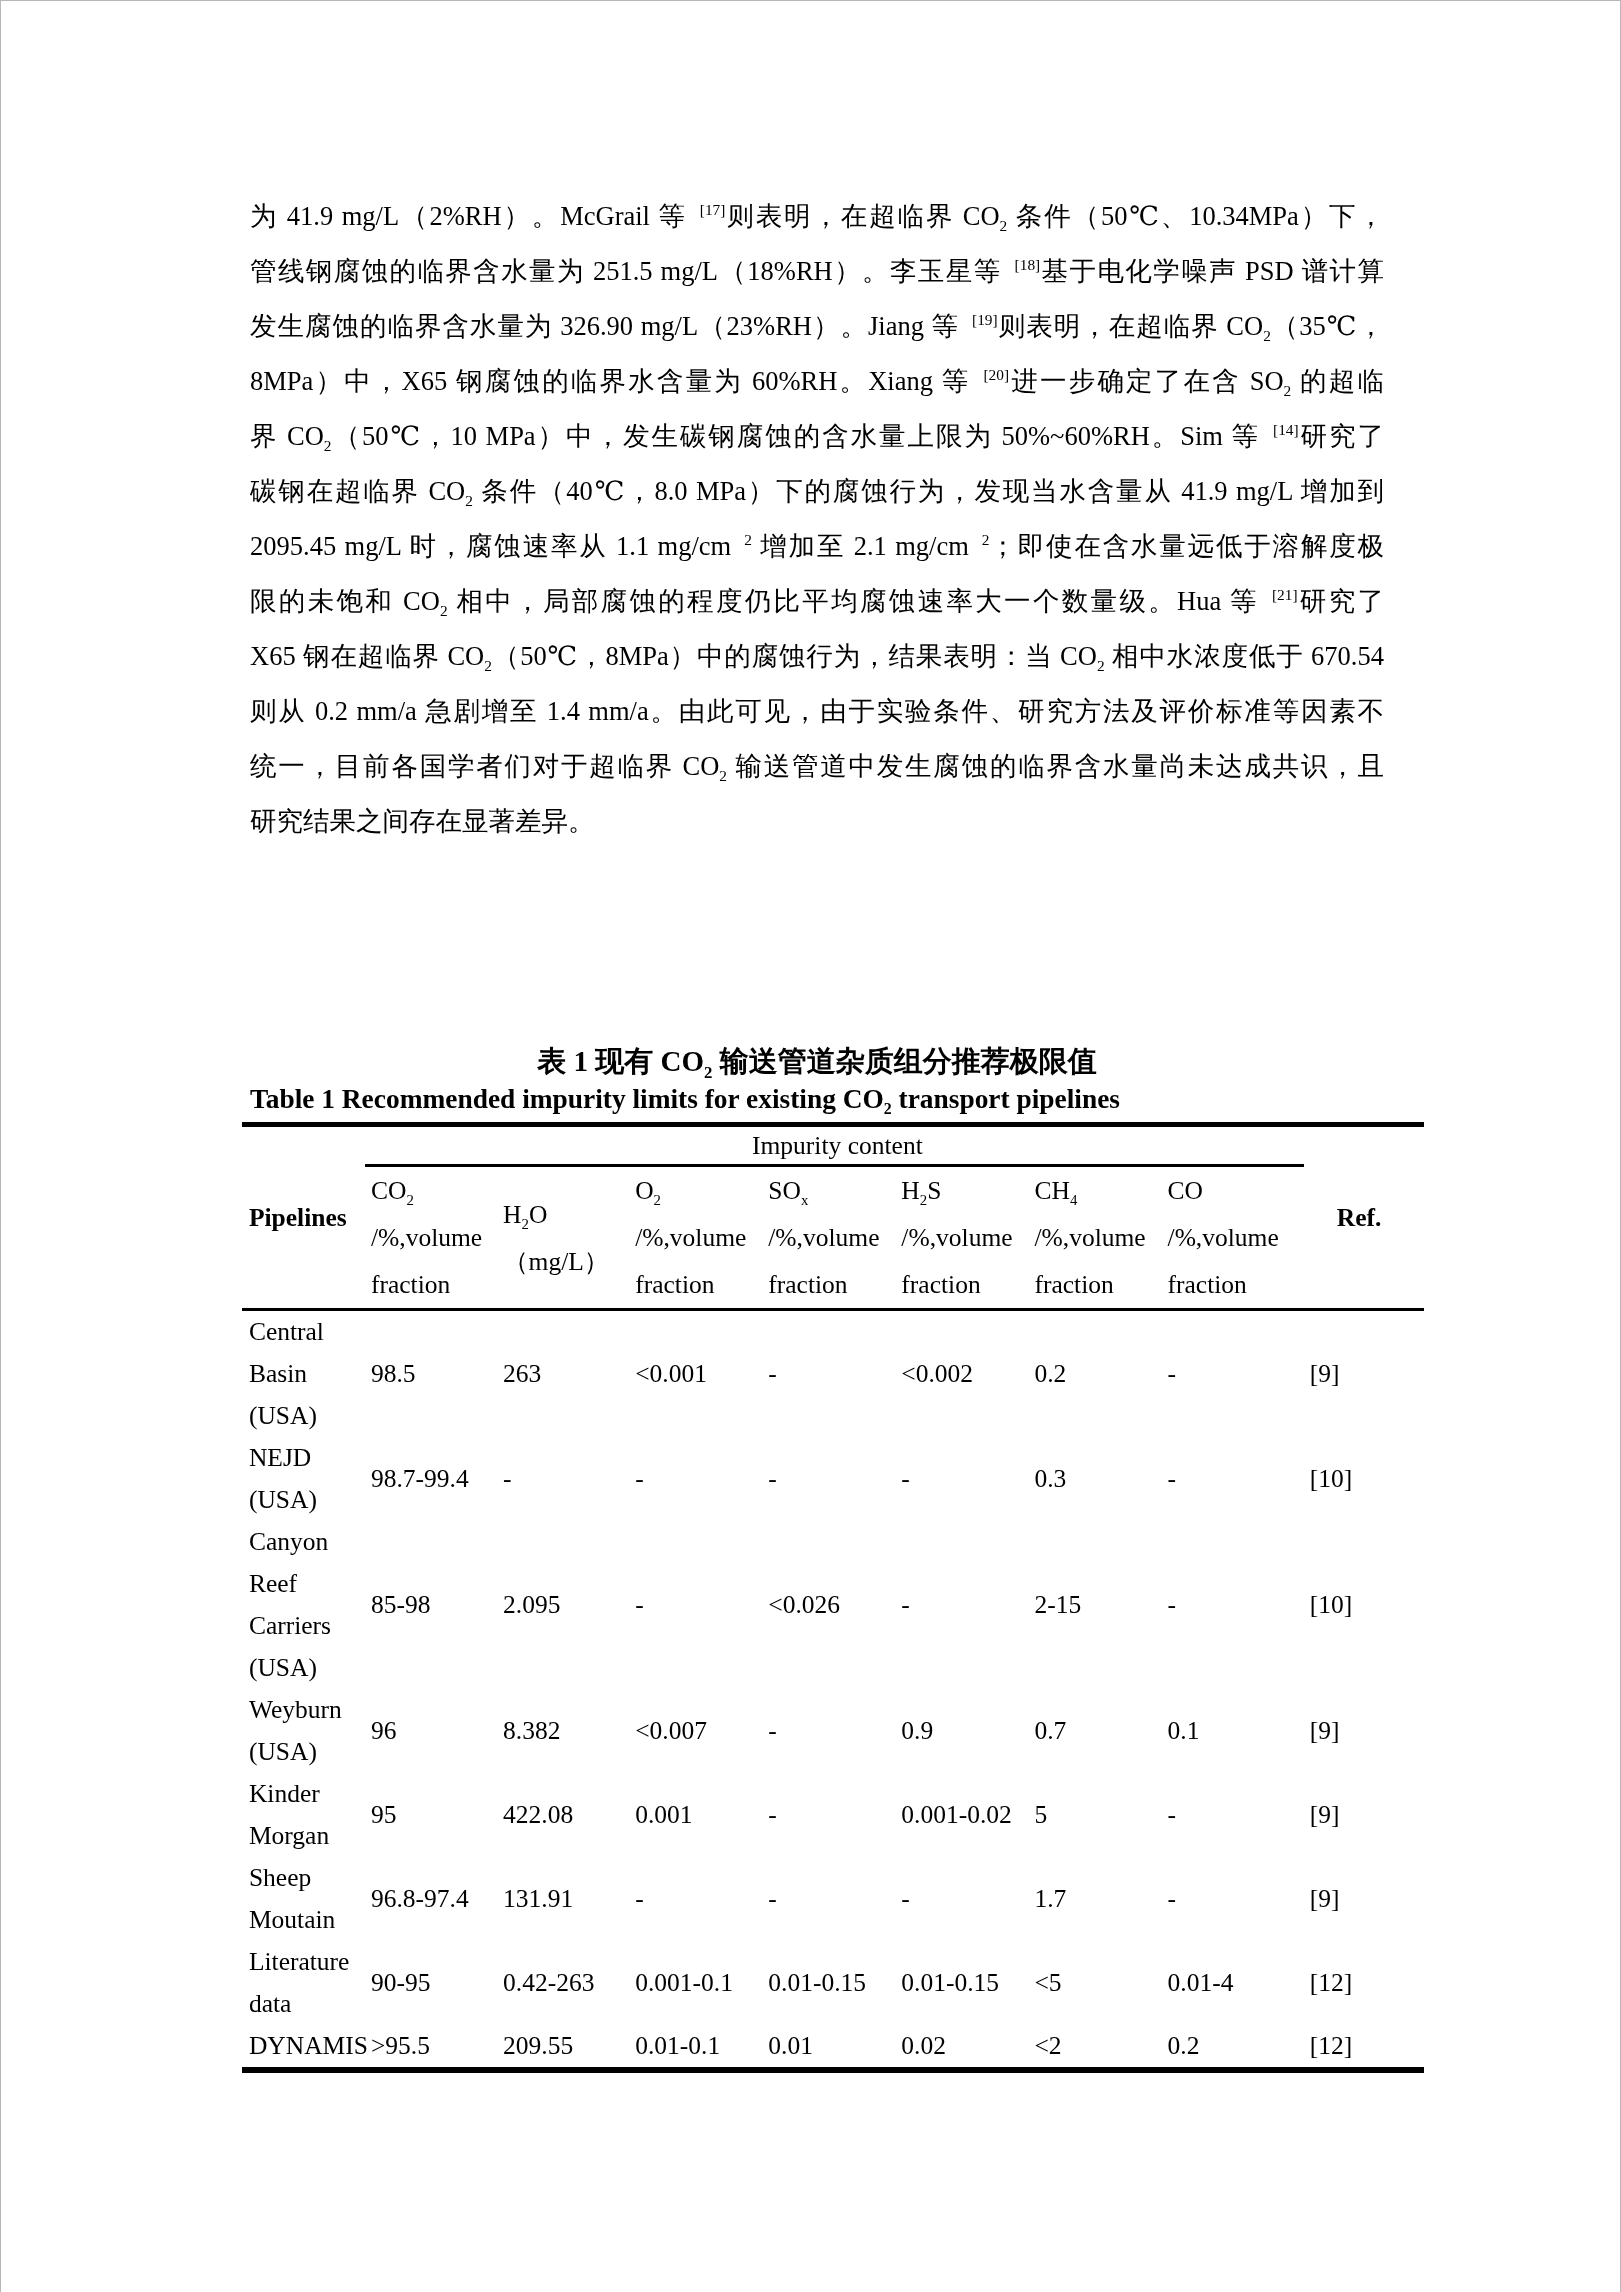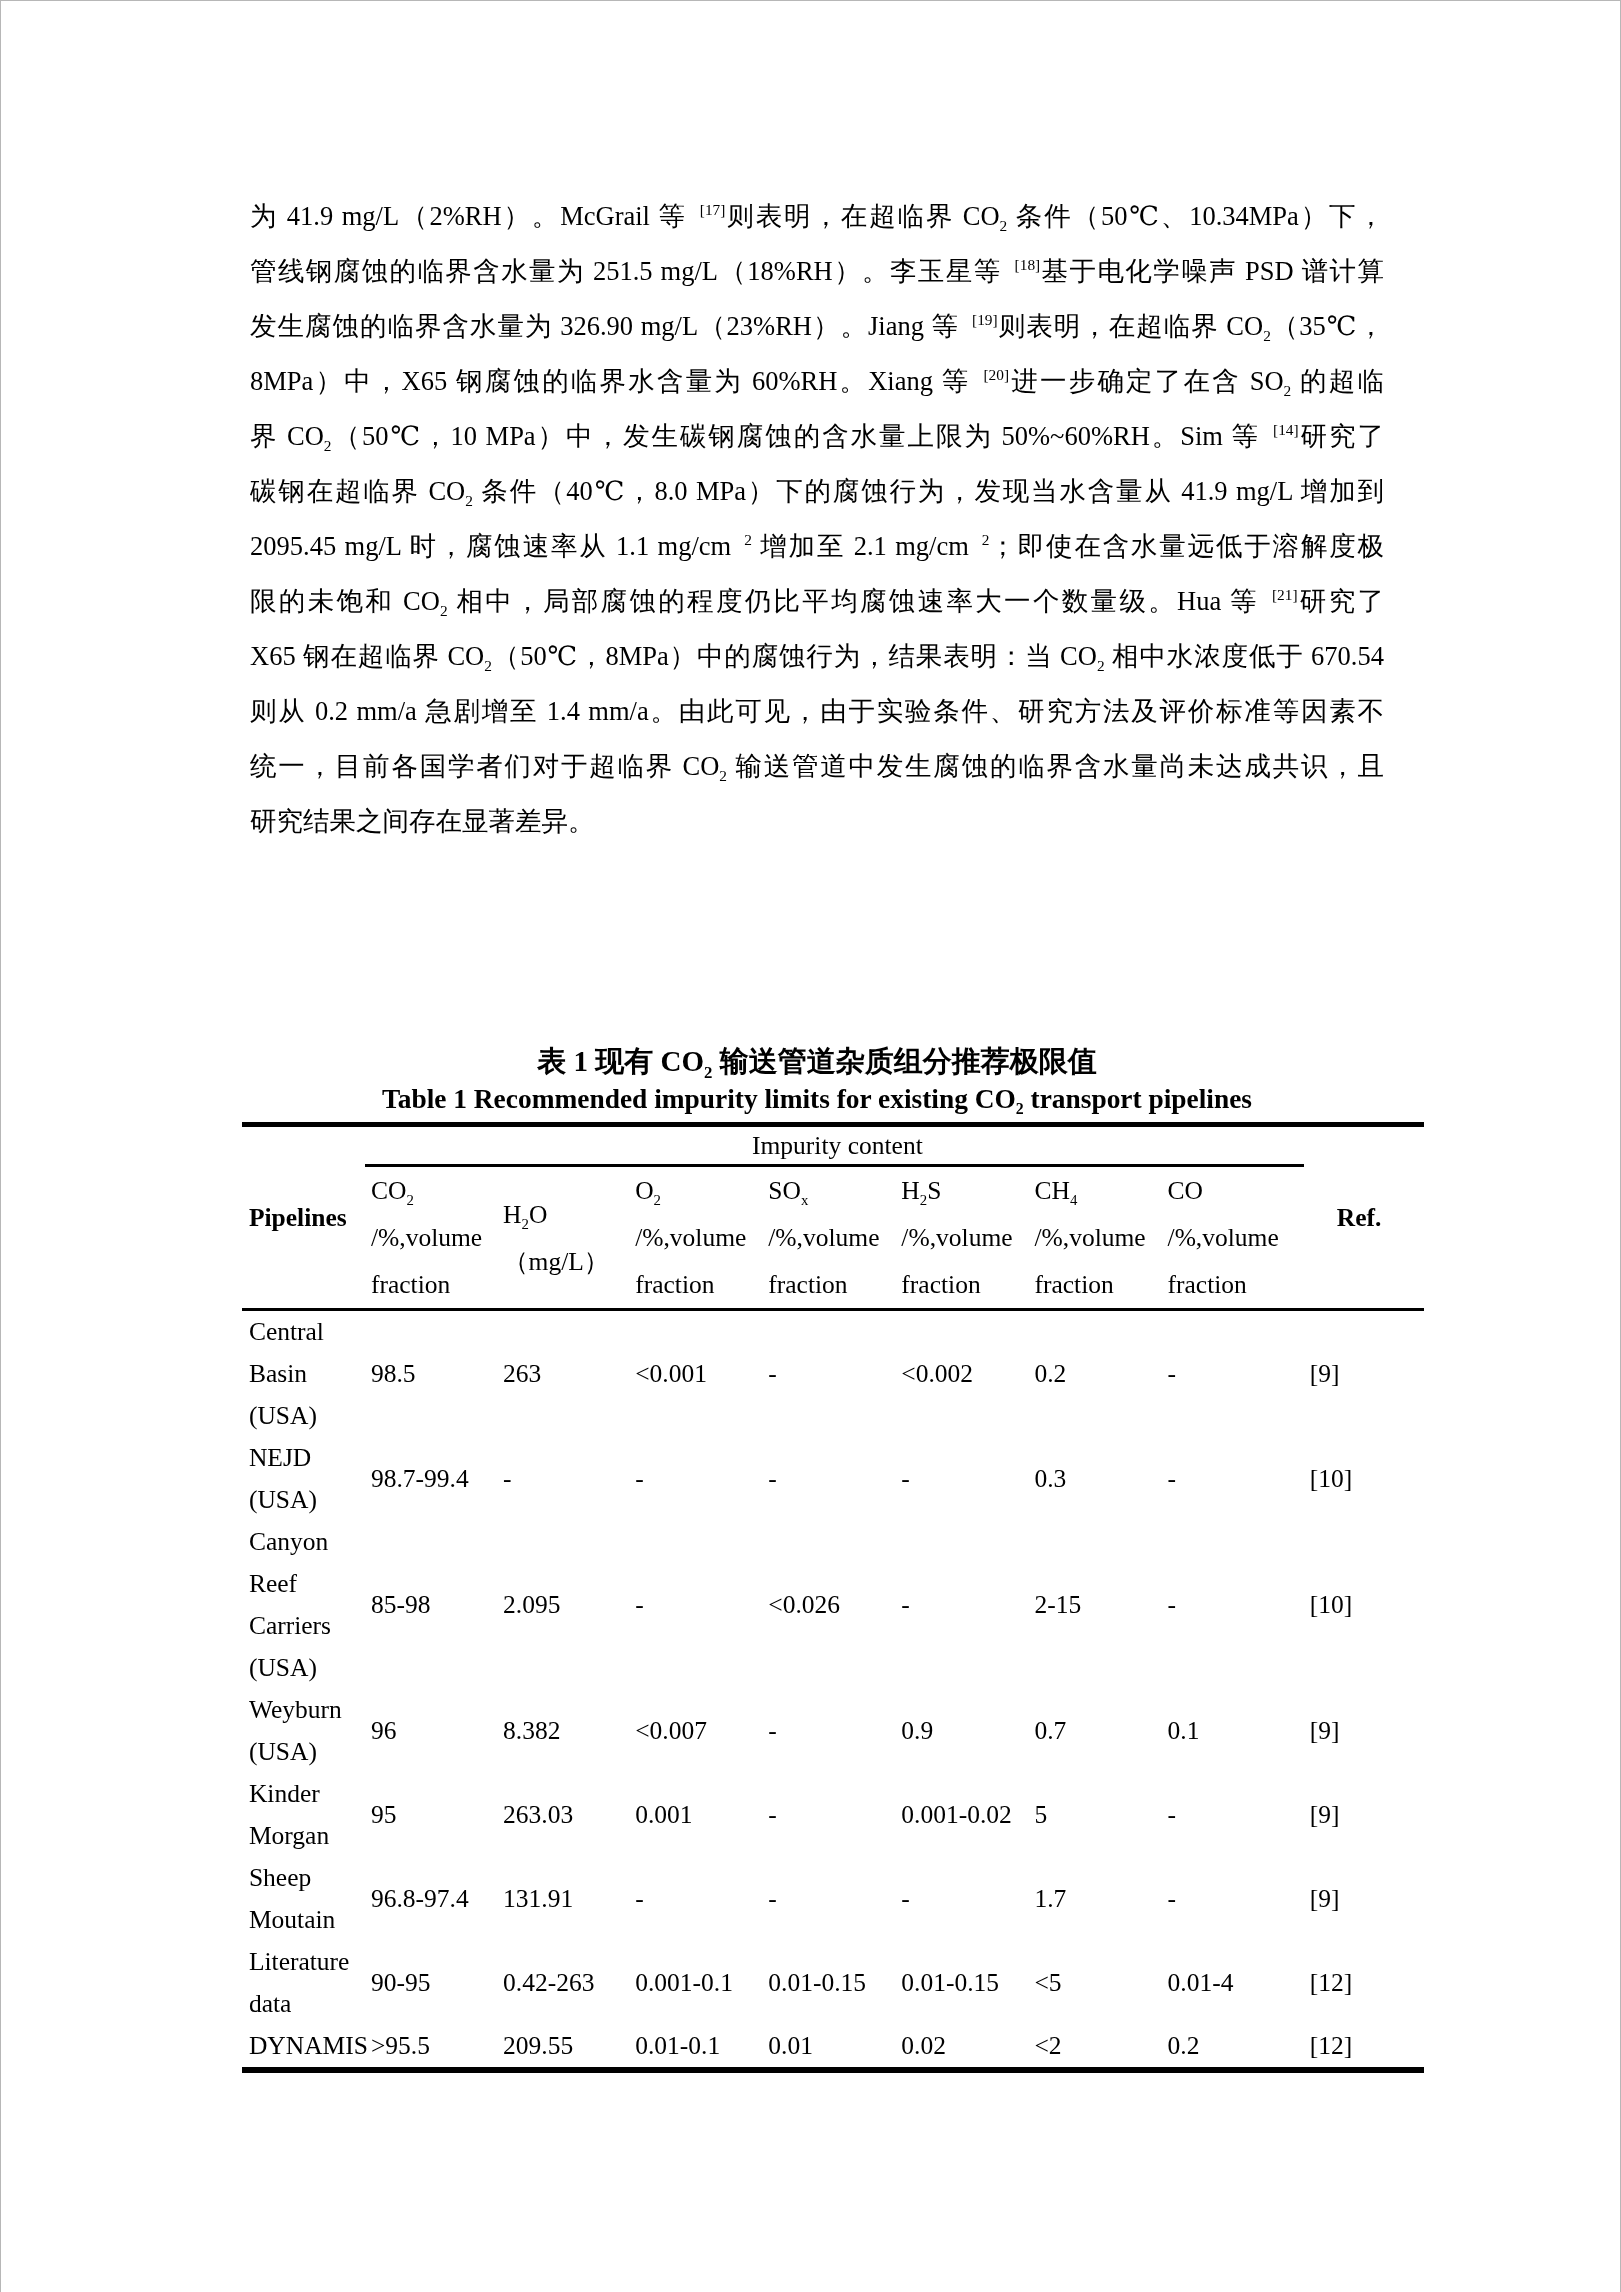--- a/index.html
+++ b/index.html
@@ -28,21 +28,21 @@
   .para-line:last-of-type { text-align-last: left; }
   sup { font-size: 0.58em; line-height: 0; vertical-align: super; margin-left: 13px; }
   sub { font-size: 0.58em; line-height: 0; vertical-align: sub; }
   
   .title-zh {
     position: absolute; left: 250px; top: 1041px; width: 1134px;
     text-align: center; font-weight: bold; font-size: 29px; line-height: 41px;
   }
   .title-en {
     position: absolute; left: 250px; top: 1081px; width: 1134px;
-    text-align: center; font-weight: bold; font-size: 27.4px; line-height: 37px;
+    text-align: left; font-weight: bold; font-size: 27.4px; line-height: 37px;
   }
   
   table.impurity {
     position: absolute; left: 242px; top: 1122px; width: 1182px;
     border-collapse: collapse; table-layout: fixed;
     font-size: 25.5px;
     border-top: 5.9px solid #000;
     border-bottom: 6.9px solid #000;
   }
   table.impurity thead { border-bottom: 3.9px solid #000; }
@@ -214,21 +214,21 @@
         <td>0.9</td>
         <td>0.7</td>
         <td>0.1</td>
         <td class="c-ref">[9]</td>
       </tr>
 
       <tr class="r-body">
         <td class="c-name">Kinder
 Morgan</td>
         <td>95</td>
-        <td>263.03</td>
+        <td>422.08</td>
         <td>0.001</td>
         <td>-</td>
         <td>0.001-0.02</td>
         <td>5</td>
         <td>-</td>
         <td class="c-ref">[9]</td>
       </tr>
 
       <tr class="r-body">
         <td class="c-name">Sheep

